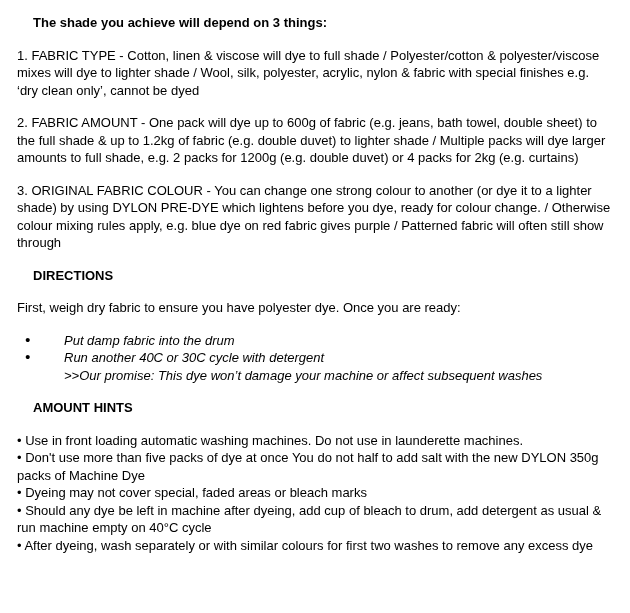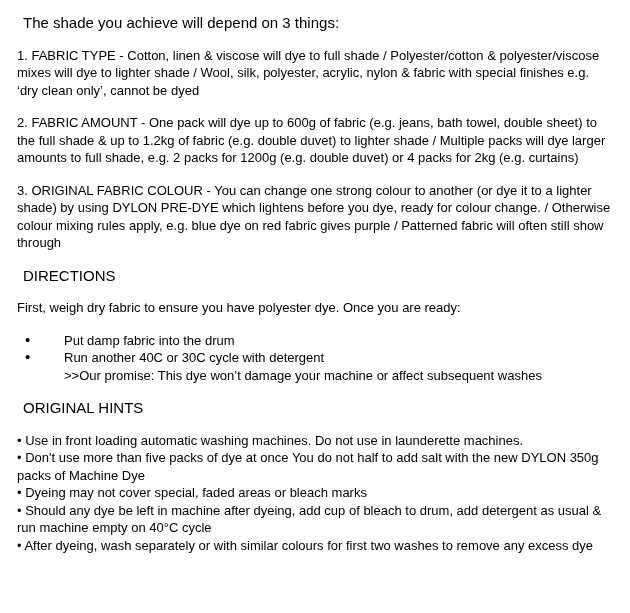--- a/index.html
+++ b/index.html
@@ -13,32 +13,33 @@
     box-sizing: border-box;
     padding: 14px 17px 10px 17px;
     background: #ffffff;
     color: #000000;
     font-family: "Liberation Sans", sans-serif;
     font-size: 13px;
     line-height: 17.5px;
     overflow: hidden;
   }
   .heading {
-    font-weight: normal;
-    font-size: 15px;
-    margin: 0 0 15px 6px;
+    font-weight: bold;
+    font-size: 13px;
+    margin: 0 0 15px 16px;
     line-height: 17.5px;
   }
   .para {
     margin: 0 0 15px 0;
   }
   ul.steps {
     list-style: none;
     margin: 8px 0 15px 0;
     padding: 0;
+    font-style: italic;
   }
   ul.steps li.step {
     position: relative;
     padding-left: 47px;
   }
   ul.steps li.step::before {
     content: "\2022";
     position: absolute;
     left: 8px;
     top: -1px;
@@ -65,21 +66,21 @@
   <div class="heading">DIRECTIONS</div>
 
   <p class="para">First, weigh dry fabric to ensure you have polyester dye. Once you are ready:</p>
 
   <ul class="steps">
     <li class="step">Put damp fabric into the drum</li>
     <li class="step">Run another 40C or 30C cycle with detergent</li>
     <li class="promise">&gt;&gt;Our promise: This dye won’t damage your machine or affect subsequent washes</li>
   </ul>
 
-  <div class="heading">ORIGINAL HINTS</div>
+  <div class="heading">AMOUNT HINTS</div>
 
   <div class="hints">
     <p>• Use in front loading automatic washing machines. Do not use in launderette machines.</p>
     <p>• Don't use more than five packs of dye at once You do not half to add salt with the new DYLON 350g packs of Machine Dye</p>
     <p>• Dyeing may not cover special, faded areas or bleach marks</p>
     <p>• Should any dye be left in machine after dyeing, add cup of bleach to drum, add detergent as usual &amp; run machine empty on 40°C cycle</p>
     <p>• After dyeing, wash separately or with similar colours for first two washes to remove any excess dye</p>
 
   </div>
 

